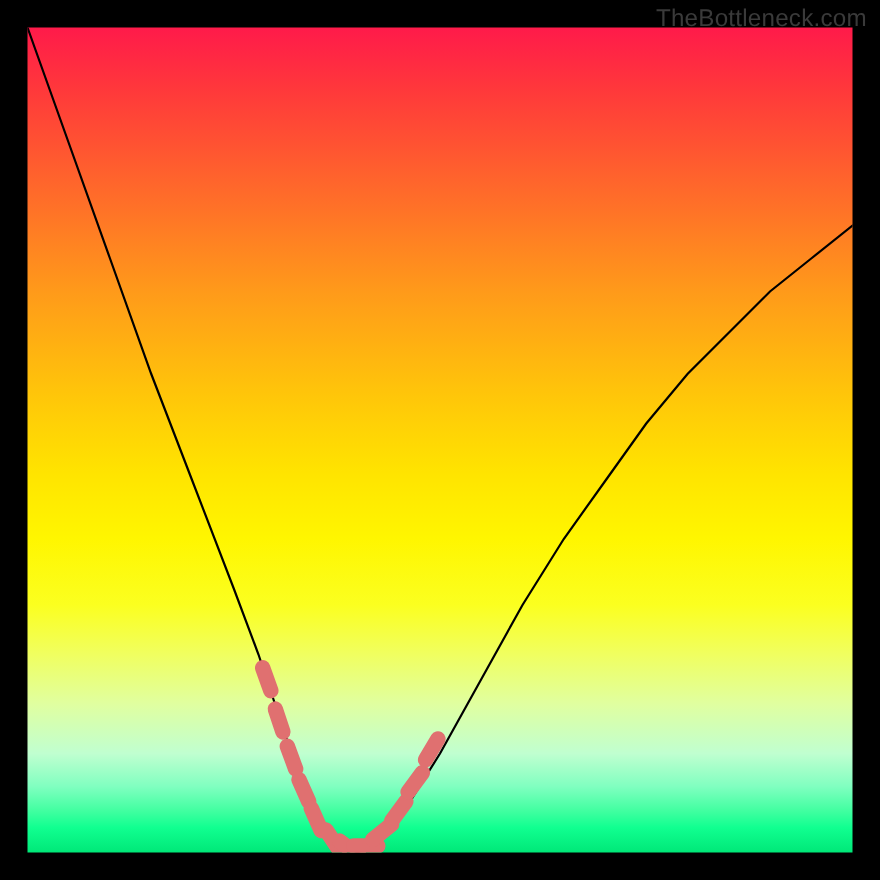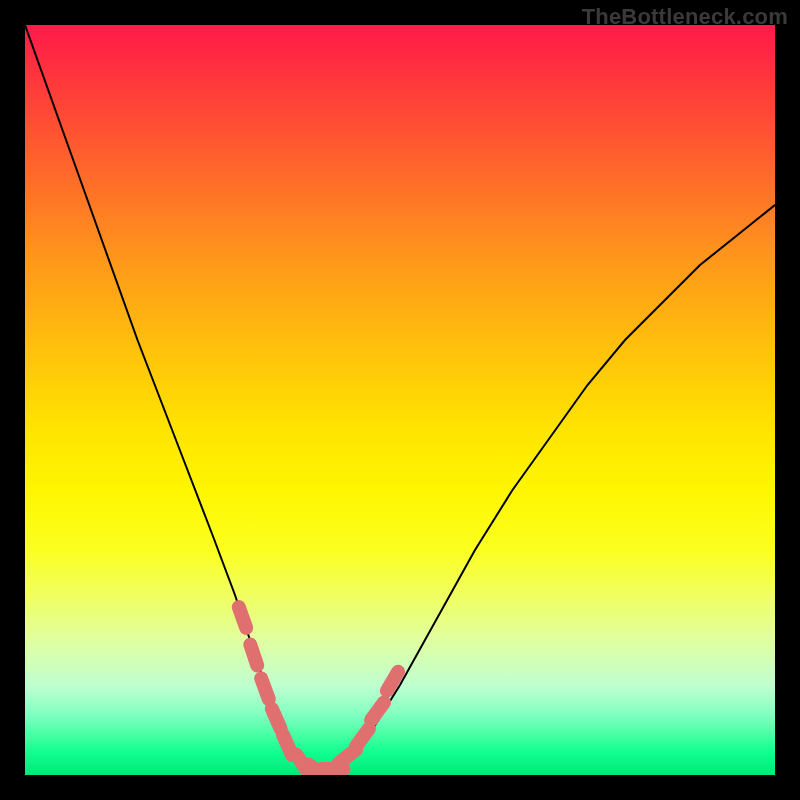--- a/index.html
+++ b/index.html
@@ -36,21 +36,21 @@
       #00e878 100%
     );
   }
   .watermark {
     position: absolute;
     top: 4px;
     right: 12px;
     color: #3a3a3a;
     font-size: 22px;
     letter-spacing: 0.2px;
-    font-weight: 700;
+    font-weight: 400;
     z-index: 10;
   }
   svg.curve {
     position: absolute;
     left: 0;
     top: 0;
     width: 750px;
     height: 750px;
     z-index: 5;
   }

